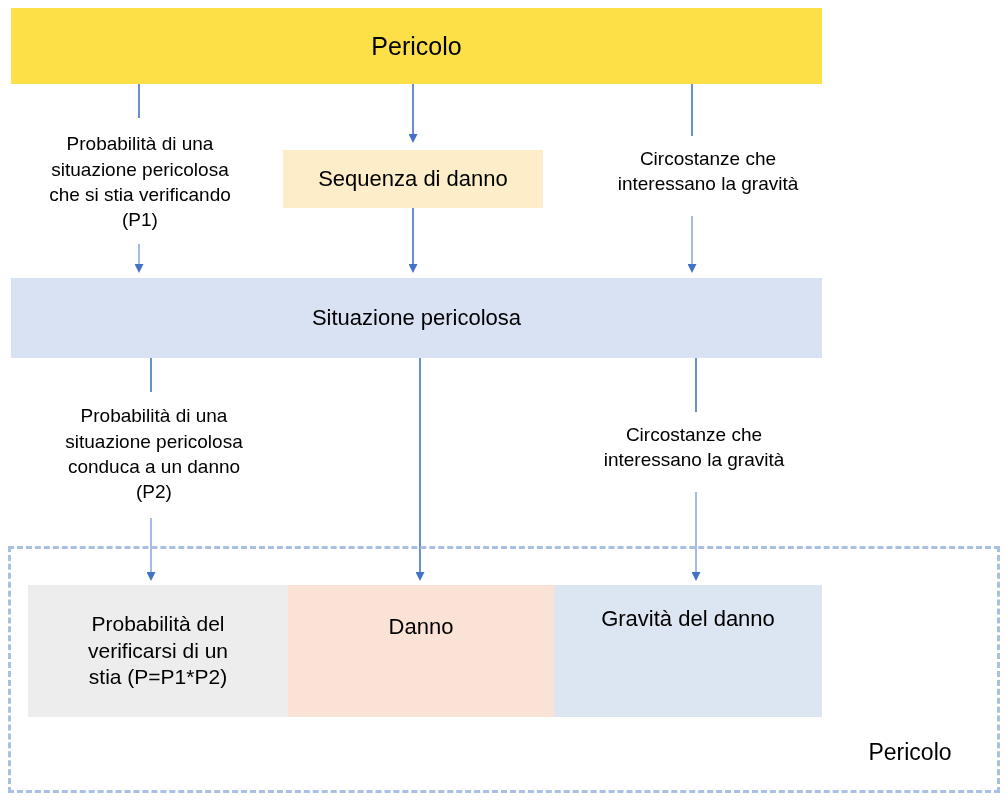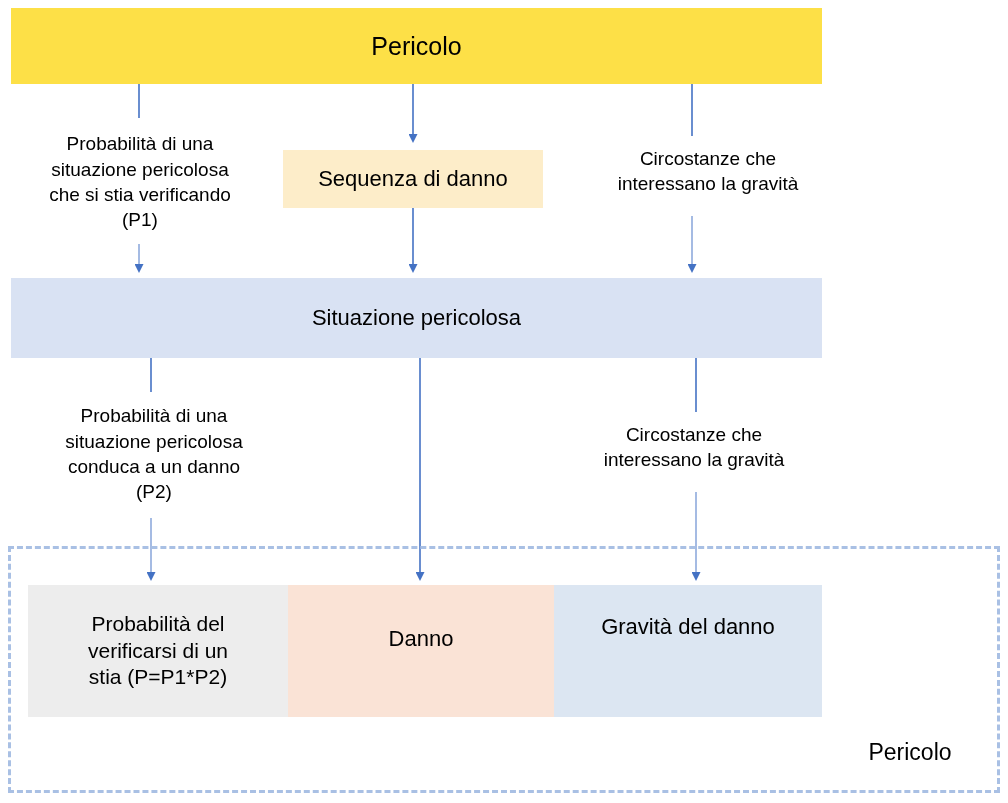--- a/index.html
+++ b/index.html
@@ -101,31 +101,31 @@
     white-space: pre-line;
   }
   #danno-box {
     left: 288px;
     top: 585px;
     width: 266px;
     height: 132px;
     background: #FAE3D6;
     font-size: 22px;
     align-items: flex-start;
-    padding-top: 40px;
+    padding-top: 28px;
   }
   #gravita-box {
     left: 554px;
     top: 585px;
     width: 268px;
     height: 132px;
     background: #DCE6F2;
     font-size: 22px;
     align-items: flex-start;
-    padding-top: 28px;
+    padding-top: 20px;
   }
 
   
   #lbl-p1 {
     left: 18px;
     top: 124px;
     width: 244px;
     height: 116px;
     font-size: 19px;
   }

